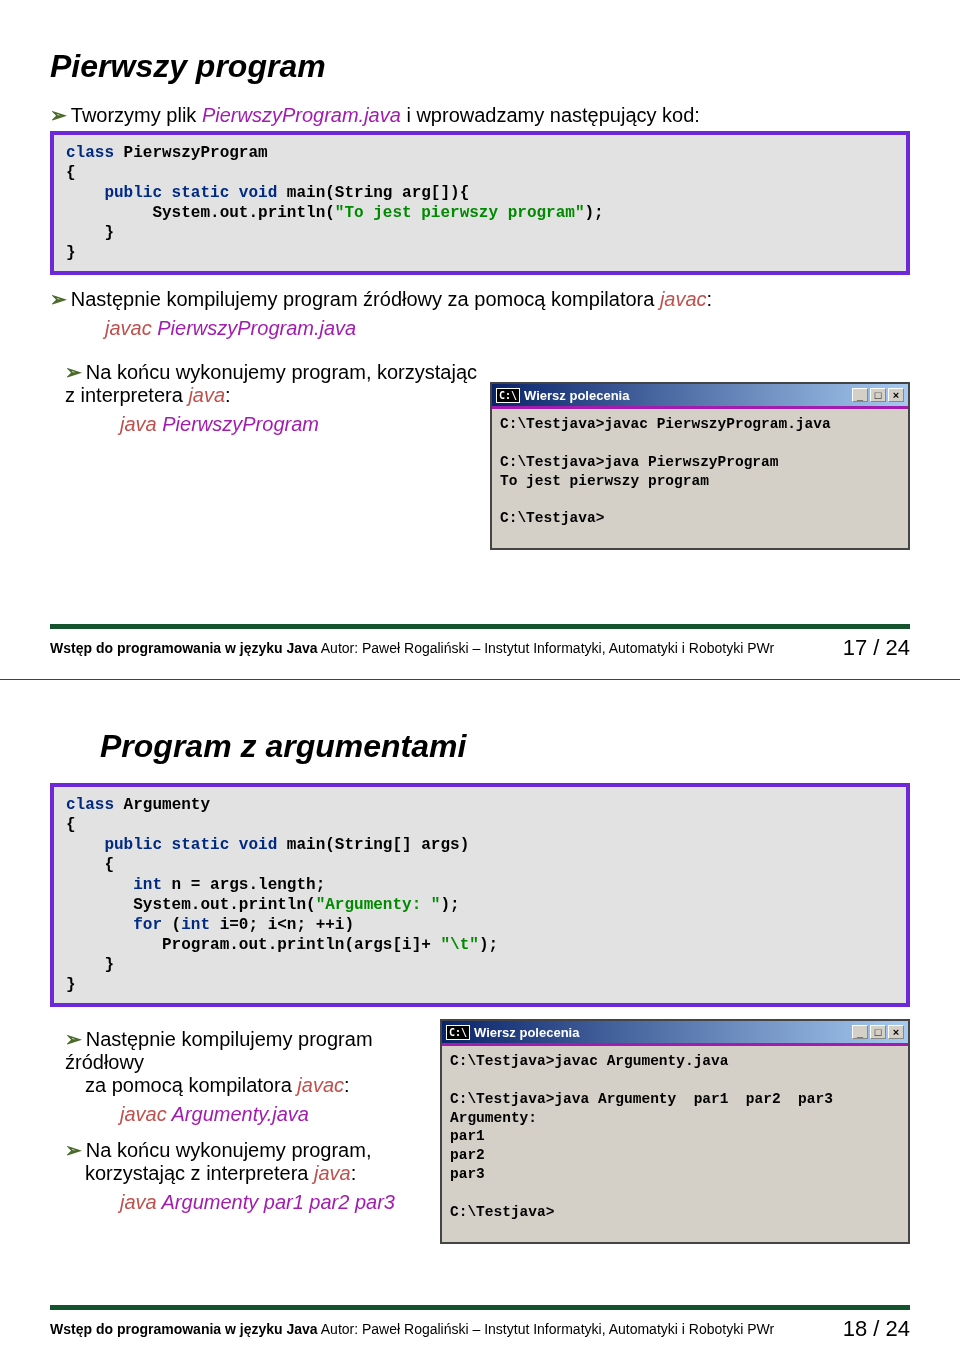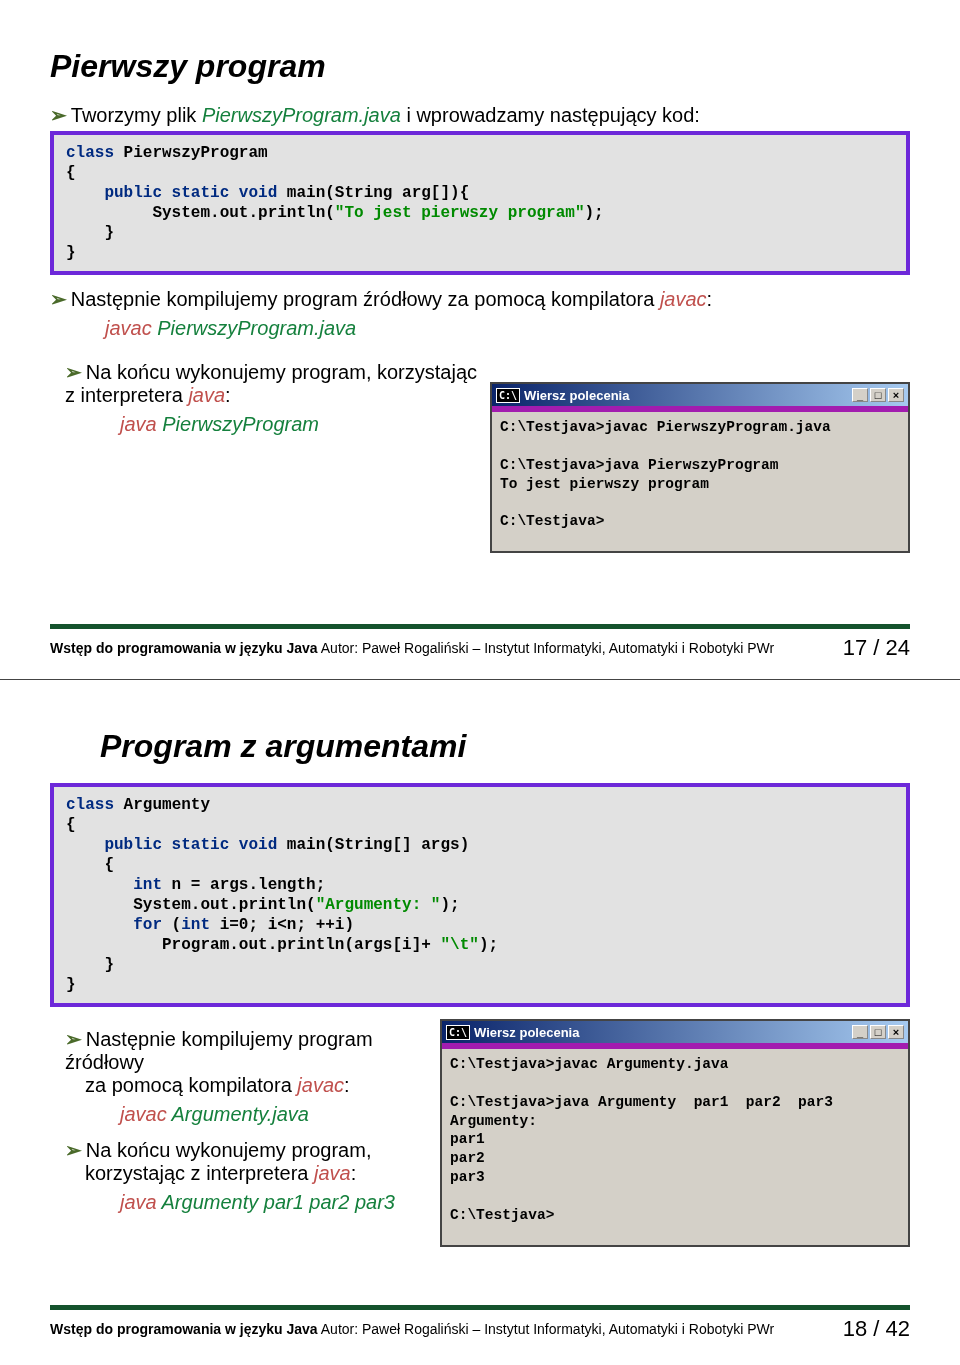--- a/index.html
+++ b/index.html
@@ -31,21 +31,21 @@
   }
   .bullet-row-2 {
     font-size: 20px;
     margin: 8px 0 4px 40px;
   }
   .bullet-arrow {
     color: #4a6a2a;
     font-weight: bold;
     margin-right: 4px;
   }
-  .blue-ital { color: #15803d; font-style: italic; }
+  .blue-ital { color: #a21caf; font-style: italic; }
   .red-ital  { color: #c0504d; font-style: italic; }
   .codebox {
     background: #e2e2e2;
     border: 4px solid #6d28d9;
     padding: 8px 12px;
     margin: 4px 0 12px 0;
     white-space: pre;
     font-family: "Courier New", monospace;
     font-weight: bold;
     font-size: 16px;
@@ -111,21 +111,21 @@
     line-height: 12px;
   }
   .console-body {
     background: #d4d0c8;
     color: #000;
     padding: 6px 8px 20px 8px;
     font-weight: bold;
     font-size: 14.5px;
     line-height: 1.3;
     white-space: pre;
-    border-top: 6px solid #a21caf;
+    border-top: 3px solid #a21caf;
     min-height: 120px;
   }
   .footer {
     position: absolute;
     bottom: 18px;
     left: 50px;
     right: 50px;
     border-top: 5px solid #14532d;
     padding-top: 6px;
     font-size: 14px;
@@ -255,15 +255,15 @@
 
 C:\Testjava&gt;</div>
       </div>
     </div>
   </div>
 
   <div class="footer">
     <div>
       <span class="strong">Wstęp do programowania w języku Java</span><span>   Autor: Paweł Rogaliński – Instytut Informatyki, Automatyki i Robotyki PWr</span>
     </div>
-    <div class="pagenum">18 / 42</div>
+    <div class="pagenum">18 / 24</div>
   </div>
 </div>
 
 </body></html>

